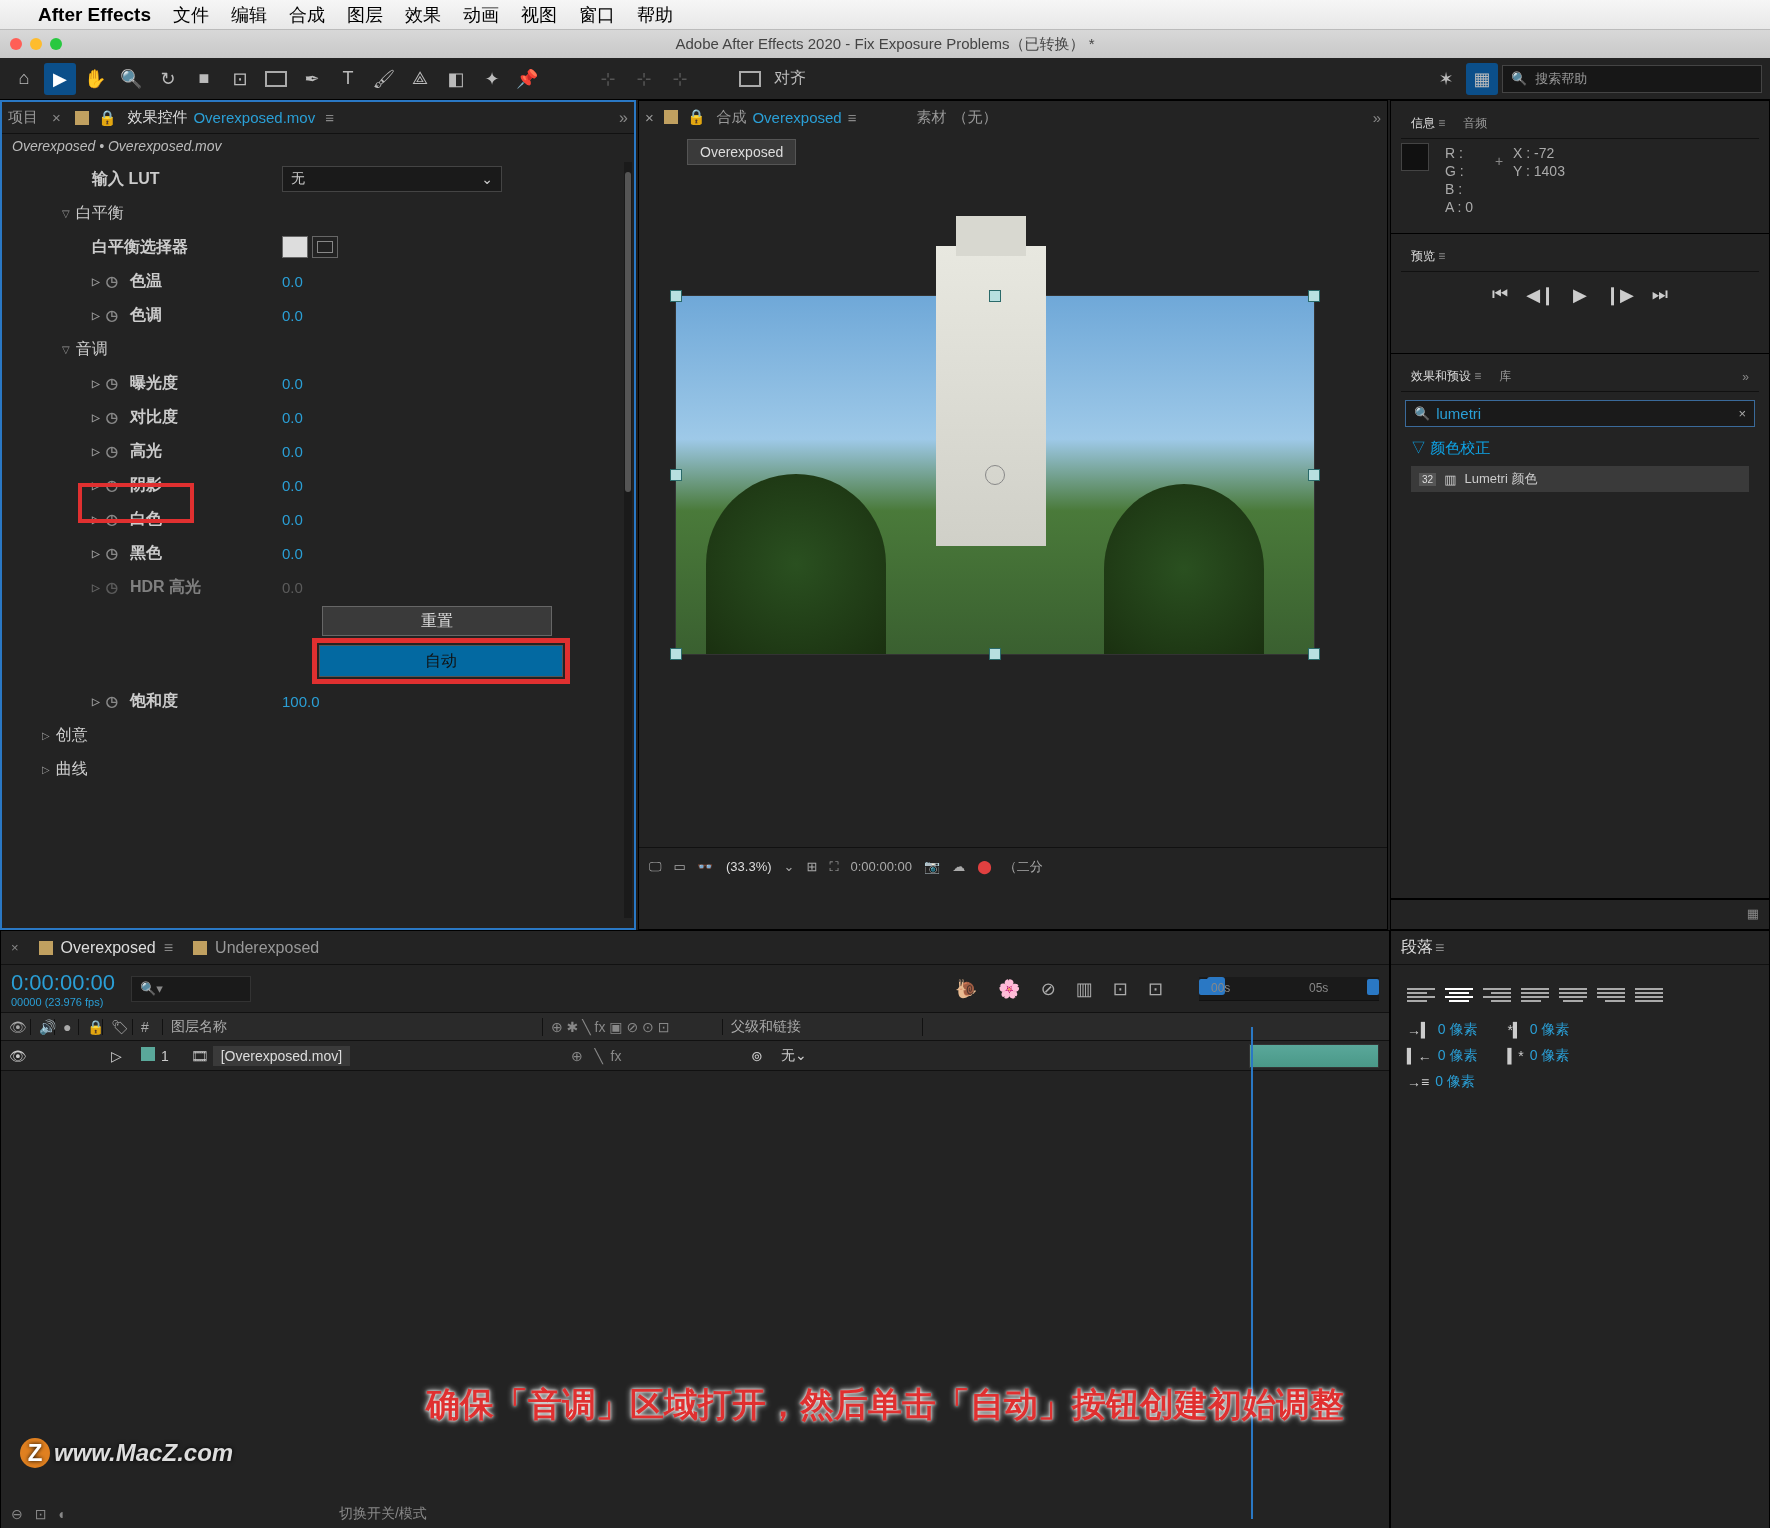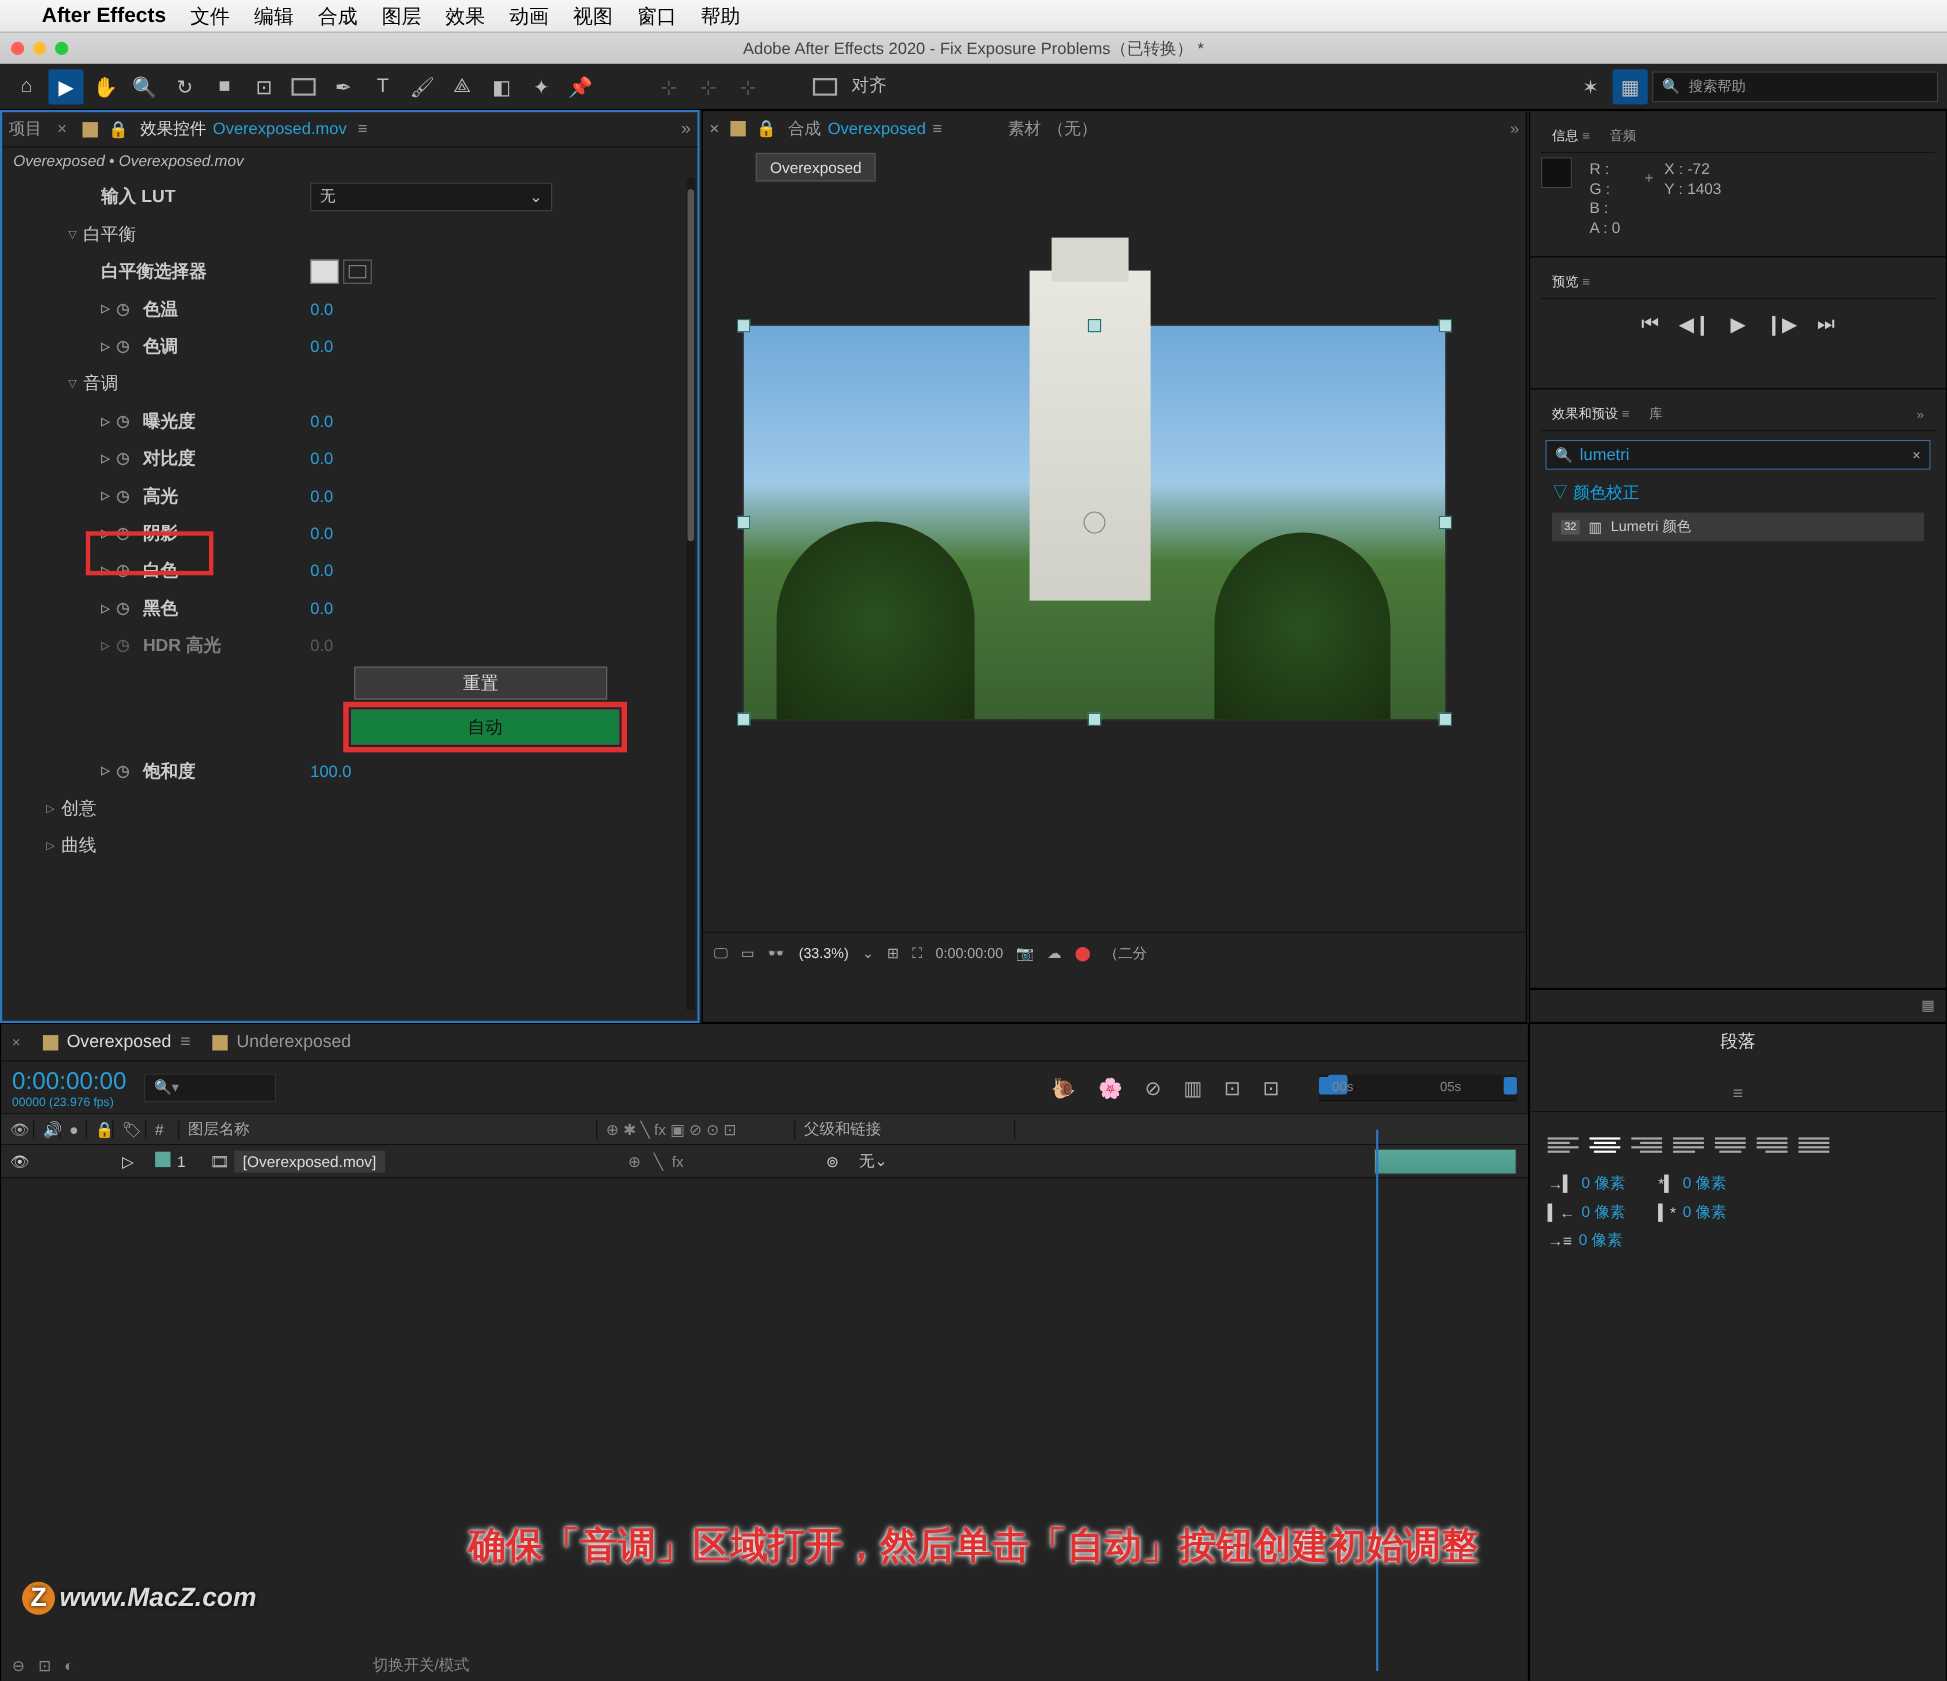--- a/index.html
+++ b/index.html
@@ -53,21 +53,21 @@
 .eff-row .indent2 { padding-left: 80px; font-weight: bold; }
 .eff-row .value { color: #2a9fd6; font-size: 15px; }
 .eff-row .value.dim { color: #888; }
 .eff-row select, .eff-row .dropdown { background: #1a1a1a; border: 1px solid #444; color: #ccc; height: 26px; width: 220px; padding: 0 8px; font-size: 14px; display: flex; align-items: center; justify-content: space-between; }
 .stopwatch::before { content: "◷"; color: #888; margin-right: 6px; font-size: 14px; }
 .tri { color: #999; font-size: 10px; }
 .redbox { border: 4px solid #e03030; padding: 0; }
 .redbox-tone { position: absolute; left: 76px; top: 381px; width: 116px; height: 40px; pointer-events: none; }
 .btn-wide { background: #3a3a3a; border: 1px solid #666; height: 30px; width: 230px; display: flex; align-items: center; justify-content: center; color: #ddd; font-size: 16px; }
 .btn-auto-wrap { border: 5px solid #e03030; padding: 2px; width: 258px; margin-left: 310px; }
-.btn-auto { background: #15803d; color: #111; height: 32px; display: flex; align-items: center; justify-content: center; font-size: 16px; border: 1px solid #555; }
+.btn-auto { background: #0369a1; color: #111; height: 32px; display: flex; align-items: center; justify-content: center; font-size: 16px; border: 1px solid #555; }
 .swatch-row { display: flex; gap: 4px; align-items: center; }
 .swatch { width: 26px; height: 22px; border: 1px solid #666; }
 .scrollbar-v { position: absolute; right: 2px; top: 60px; bottom: 10px; width: 8px; background: #1a1a1a; }
 .scrollbar-v .thumb { position: absolute; top: 10px; height: 320px; left: 1px; right: 1px; background: #555; border-radius: 3px; }
 
 
 .viewer-tabs { height: 32px; display: flex; align-items: center; padding: 0 6px; gap: 10px; font-size: 15px; color: #999; }
 .viewer-tabs .tab { display: flex; align-items: center; gap: 6px; }
 .viewer-tabs .blue-link { color: #2a9fd6; }
 .viewer-tabs .chev { margin-left: auto; color: #888; }
@@ -124,21 +124,21 @@
 .tl-cols .c { padding: 0 8px; border-right: 1px solid #111; }
 .tl-row { display: flex; height: 30px; align-items: center; background: #262626; border-bottom: 1px solid #111; }
 .tl-row .cell { padding: 0 8px; font-size: 14px; }
 .layer-name { background: #3a3a3a; padding: 2px 8px; color: #ddd; }
 .tl-track { position: absolute; right: 10px; width: 130px; height: 24px; background: linear-gradient(#5aa89a,#4a9888); border: 1px solid #333; }
 .tl-footer { position: absolute; bottom: 6px; left: 10px; display: flex; align-items: center; gap: 12px; color: #888; font-size: 14px; }
 .tl-footer .label { margin-left: 260px; }
 
 
 .para-panel { padding: 8px 12px; }
-.para-tabs { display:flex; align-items:center; gap:28px; color:#ddd; font-size:16px; border-bottom:1px solid #111; padding:6px 10px;flex-direction:column; }
+.para-tabs { display:flex; align-items:center; gap:2px; color:#ddd; font-size:16px; border-bottom:1px solid #111; padding:6px 10px; }
 .align-row { display: flex; gap: 10px; padding: 10px 4px; }
 .align-btn { width: 28px; height: 24px; display: flex; flex-direction: column; gap: 2px; justify-content: center; }
 .align-btn span { height: 2px; background: #aaa; }
 .align-btn.active span { background: #fff; }
 .indent-row { display: flex; gap: 30px; padding: 4px 4px; color: #ccc; font-size: 14px; }
 .indent-item { display: flex; align-items: center; gap: 6px; }
 .indent-val { color: #2a9fd6; }
 
 
 .caption { position: absolute; bottom: 100px; left: 50%; transform: translateX(-50%); font-size: 34px; font-weight: 700; color: #e03030; text-shadow: 0 0 6px #fff, 0 0 3px #fff; white-space: nowrap; }

